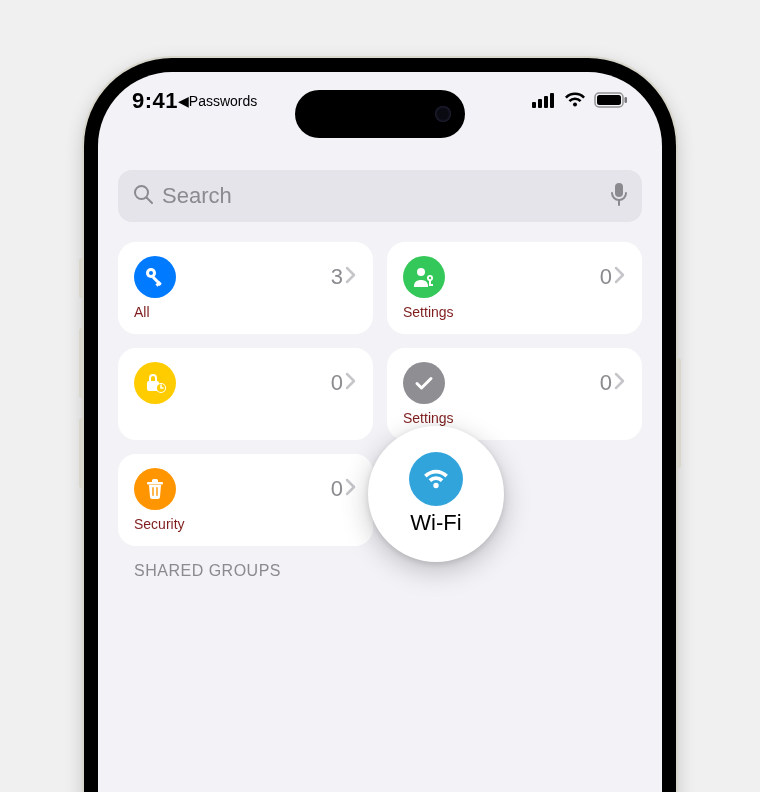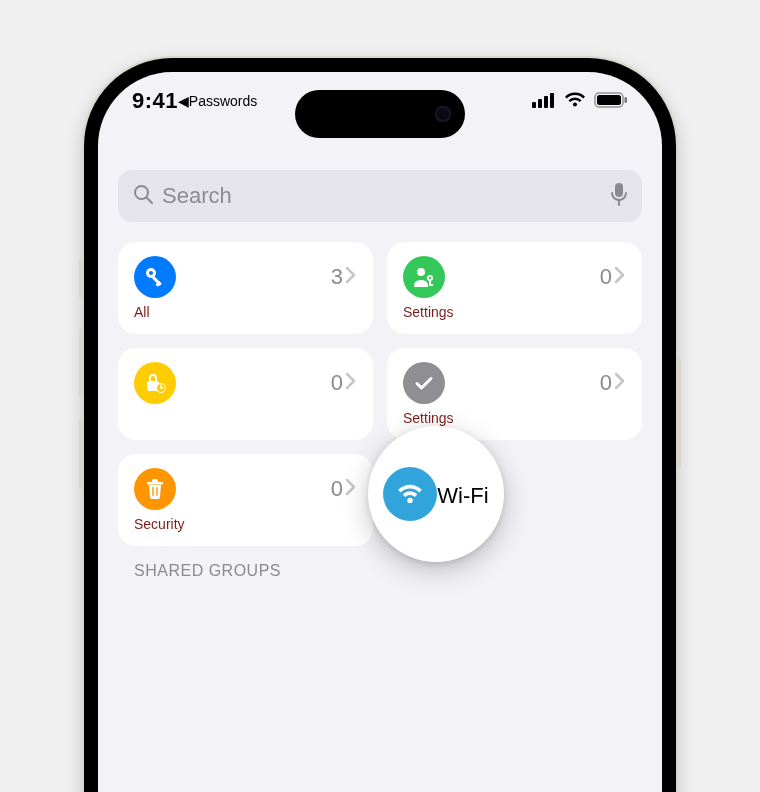--- a/index.html
+++ b/index.html
@@ -53,21 +53,21 @@
     .count-wrap { display:flex; align-items:center; gap:2px; color:#8a8a8f; }
     .count { font-size:22px; color:#8a8a8f; }
     .chev-r { color:#c5c5ca; }
     .card-label { font-size:14px; color:#7f1d1d; font-weight:400; }
     .section-header { margin-top:16px; font-size:16px; letter-spacing:.5px; color:#8a8a8f; padding-left:16px; }
     
     .zoom {
       position:absolute; left:368px; top:426px; width:136px; height:136px;
       border-radius:50%; background:#fff;
       box-shadow:0 8px 28px rgba(0,0,0,.22), 0 2px 6px rgba(0,0,0,.12);
-      display:flex; align-items:center; justify-content:center;
+      display:flex; flex-direction:column; align-items:center; justify-content:center;
       z-index:30; pointer-events:none;
     }
     .zoom .icon-circle { width:54px; height:54px; }
     .zoom .zlabel { font-size:22px; color:#000; margin-top:4px; }
   </style>
 </head>
 <body>
 
 <div class="phone">
   <div class="side-btn l1"></div>

